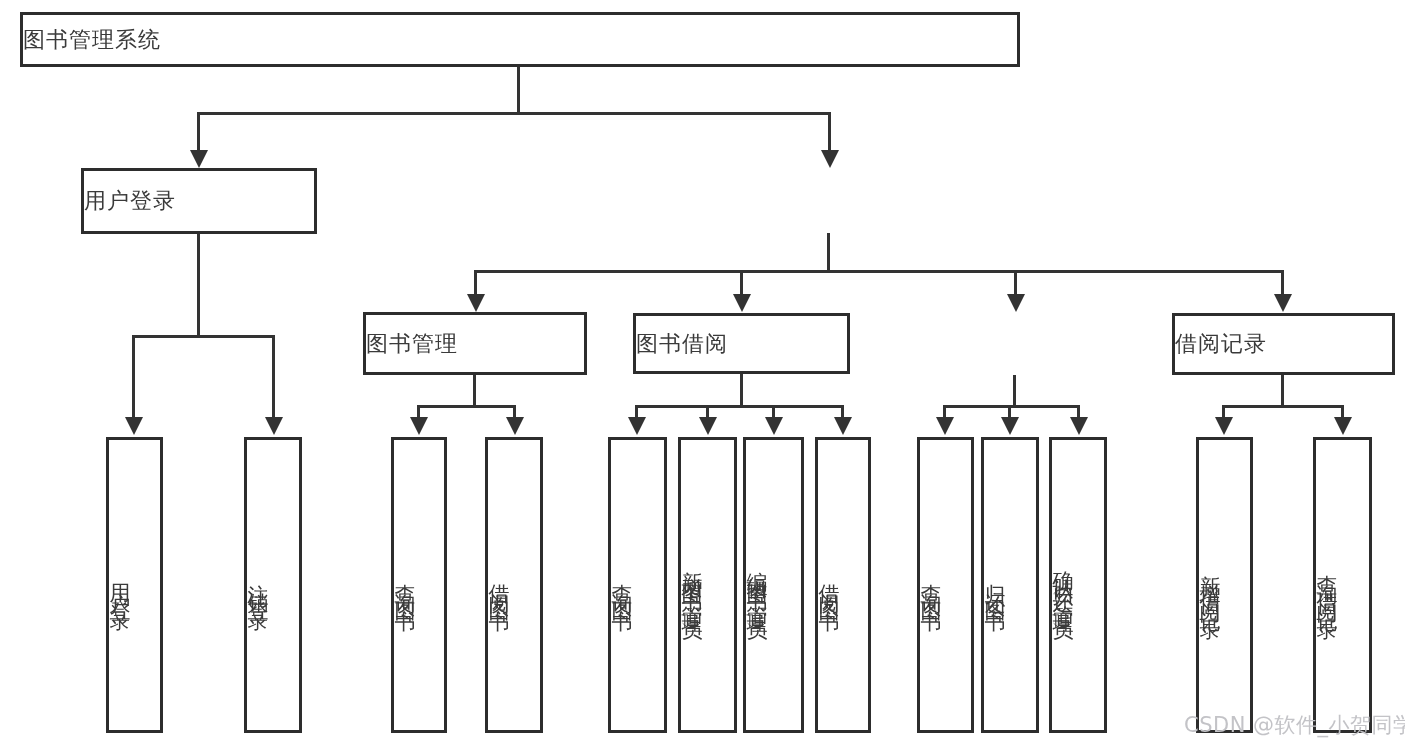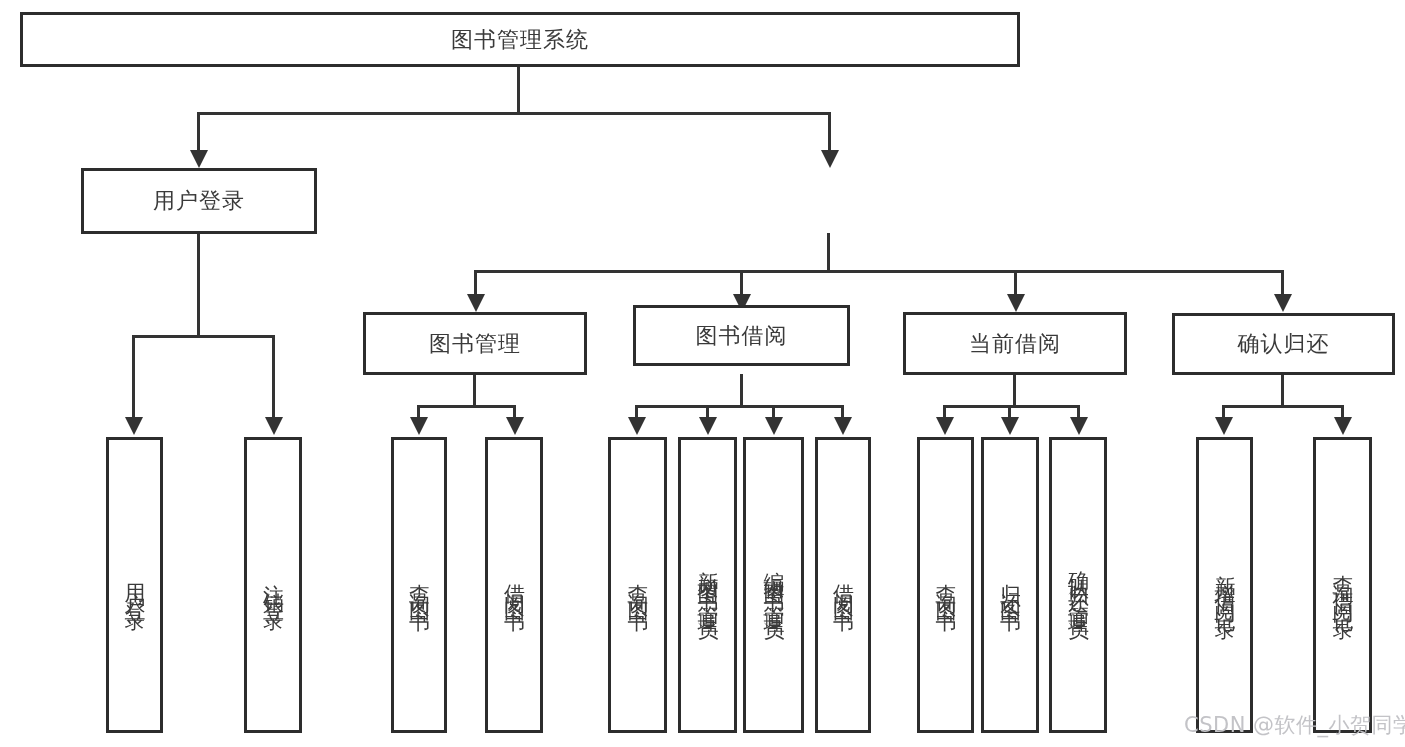--- a/index.html
+++ b/index.html
@@ -3,21 +3,21 @@
 <meta charset="utf-8">
 <style>
   html,body{margin:0;padding:0;background:#ffffff;}
   #stage{
     position:relative;width:1405px;height:747px;background:#ffffff;overflow:hidden;
     font-family:"DejaVu Sans","Liberation Sans",sans-serif;color:#333333;
   }
   
   .node{
     position:absolute;box-sizing:border-box;background:#ffffff;
-    border:3px solid #2d2d2d;display:flex;align-items:center;justify-content:center;
+    border:3px solid #2d2d2d;display:flex;align-items:center;justify-content:flex-start;
   }
   .hnode{font-size:22px;color:#3a3a3a;letter-spacing:1px;white-space:nowrap;}
   .leaf{top:437px;height:296px;}
   .vt{
     writing-mode:vertical-rl;text-orientation:mixed;
     font-size:21px;letter-spacing:9px;color:#3a3a3a;line-height:1;
   }
   
   .vl{position:absolute;width:3px;background:#333333;}
   .hl{position:absolute;height:3px;background:#333333;}
@@ -70,28 +70,25 @@
     <div class="ah" style="left:733px;top:294px;"></div>
     <div class="vl" style="left:1014px;top:270px;height:26px;"></div>
     <div class="ah" style="left:1007px;top:294px;"></div>
     <div class="vl" style="left:1281px;top:270px;height:26px;"></div>
     <div class="ah" style="left:1274px;top:294px;"></div>
   </div>
 
   <div class="node hnode" style="left:363px;top:312px;width:224px;height:63px;">
     <span>图书管理</span>
   </div>
-  <div class="node hnode" style="left:633px;top:305px;width:217px;height:61px;">
+  <div class="node hnode" style="left:633px;top:313px;width:217px;height:61px;">
     <span>图书借阅</span>
   </div>
-  <div class="node hnode" style="left:903px;top:312px;width:224px;height:63px;">
-    <span>当前借阅</span>
-  </div>
   <div class="node hnode" style="left:1172px;top:313px;width:223px;height:62px;">
-    <span>确认归还</span>
+    <span>借阅记录</span>
   </div>
 
   <div>
     <div class="vl" style="left:473px;top:375px;height:32px;"></div>
     <div class="hl" style="left:417px;top:405px;width:99px;"></div>
     <div class="vl" style="left:417px;top:405px;height:14px;"></div>
     <div class="ah" style="left:410px;top:417px;"></div>
     <div class="vl" style="left:513px;top:405px;height:14px;"></div>
     <div class="ah" style="left:506px;top:417px;"></div>
   </div>

